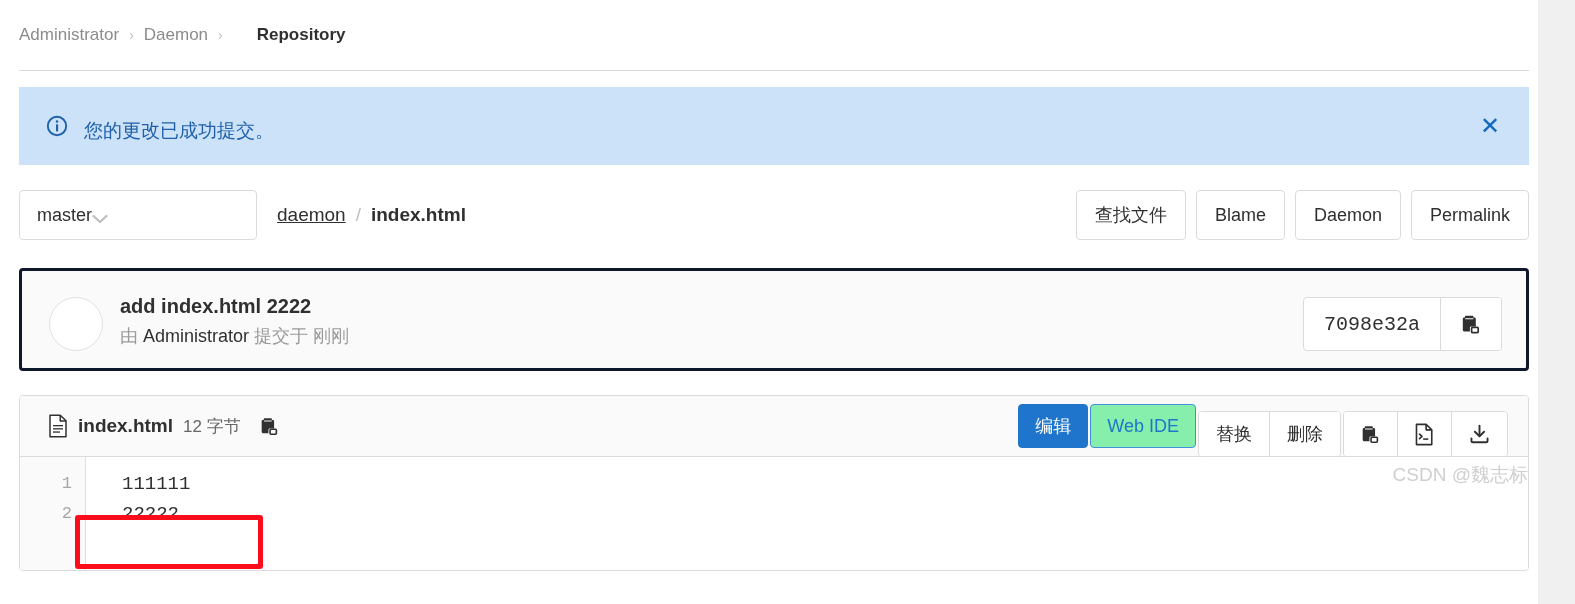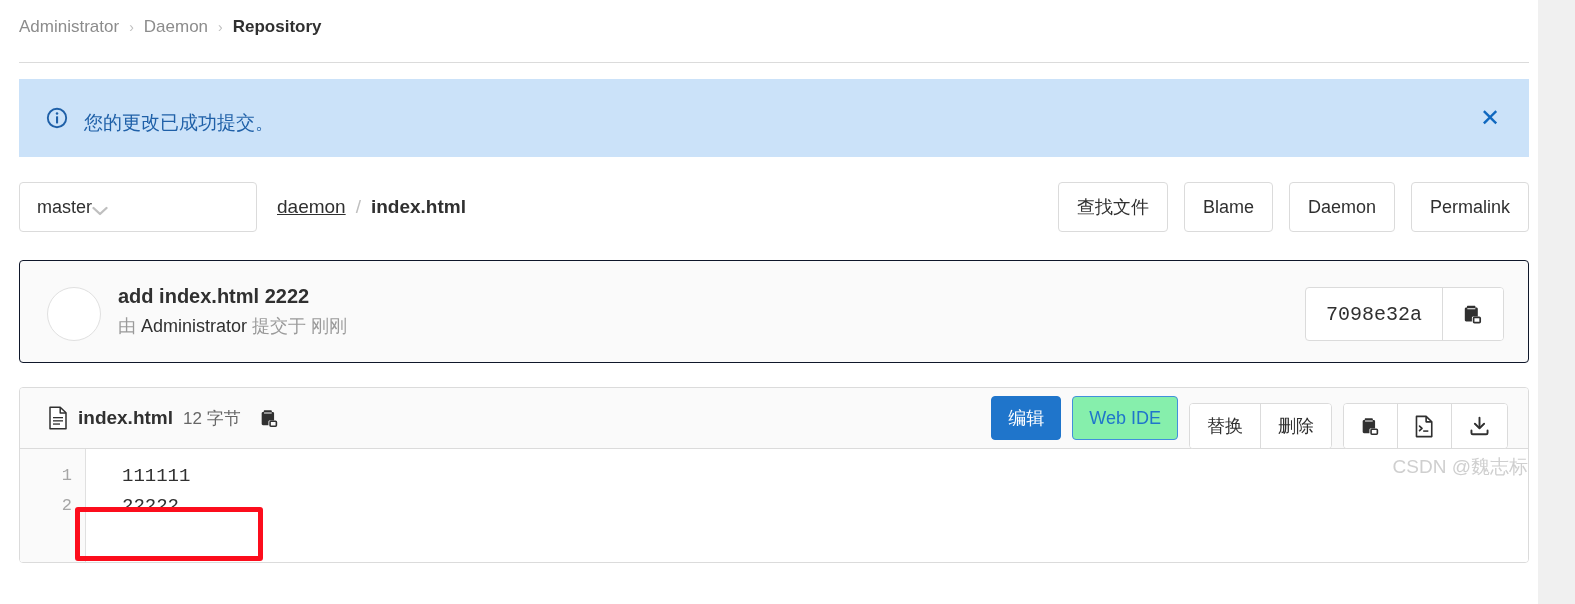--- a/index.html
+++ b/index.html
@@ -26,21 +26,21 @@
     position: absolute;
     top: 0;
     right: 0;
     width: 37px;
     height: 604px;
     background: #f0f0f0;
   }
   .content {
     position: absolute;
     left: 0;
-    top: 4px;
+    top: 12px;
     width: 1538px;
     height: 484px;
     border-radius: 18px;
   }
 
   
   .breadcrumb {
     position: absolute;
     left: 19px;
     top: 10px;
@@ -56,20 +56,21 @@
   }
   .bc-sep {
     color: #bfbfbf;
     margin: 0 10px;
     font-size: 14px;
   }
   .bc-current {
     color: #303030;
     font-weight: bold;
     white-space: nowrap;
+    margin-left: 24px;
   }
   .hr-top {
     position: absolute;
     left: 19px;
     top: 58px;
     width: 1510px;
     height: 1px;
     background: #dbdbdb;
   }
 
@@ -162,21 +163,21 @@
   .fp-slash { color: #bfbfbf; margin: 0 10px; }
   .fp-file { color: #303030; font-weight: bold; }
 
   .btn-row {
     position: absolute;
     right: 0;
     top: 0;
     height: 50px;
     display: flex;
     align-items: center;
-    gap: 16px;
+    gap: 10px;
   }
   .btn {
     height: 50px;
     box-sizing: border-box;
     border: 1px solid #dbdbdb;
     border-radius: 4px;
     background: #ffffff;
     color: #303030;
     font-size: 18px;
     font-family: "Liberation Sans", "DejaVu Sans", sans-serif;
@@ -188,21 +189,21 @@
     white-space: nowrap;
   }
 
   
   .commit-card {
     position: absolute;
     left: 19px;
     top: 256px;
     width: 1510px;
     height: 103px;
-    border: 1px solid #0f172a;
+    border: 3px solid #0f172a;
     border-radius: 4px;
     background: #fafafa;
     box-sizing: border-box;
   }
   .avatar {
     position: absolute;
     left: 27px;
     top: 26px;
     width: 52px;
     height: 52px;
@@ -297,21 +298,21 @@
     display: flex; align-items: center; justify-content: center;
     cursor: pointer;
   }
   .file-actions {
     position: absolute;
     right: 20px;
     top: 0;
     height: 60px;
     display: flex;
     align-items: center;
-    gap: 11px;
+    gap: 2px;
   }
   .btn-primary {
     height: 44px;
     box-sizing: border-box;
     background: #1f75cb;
     border: 1px solid #1f75cb;
     border-radius: 4px;
     color: #ffffff;
     font-size: 18px;
     font-family: "Liberation Sans", "DejaVu Sans", sans-serif;

